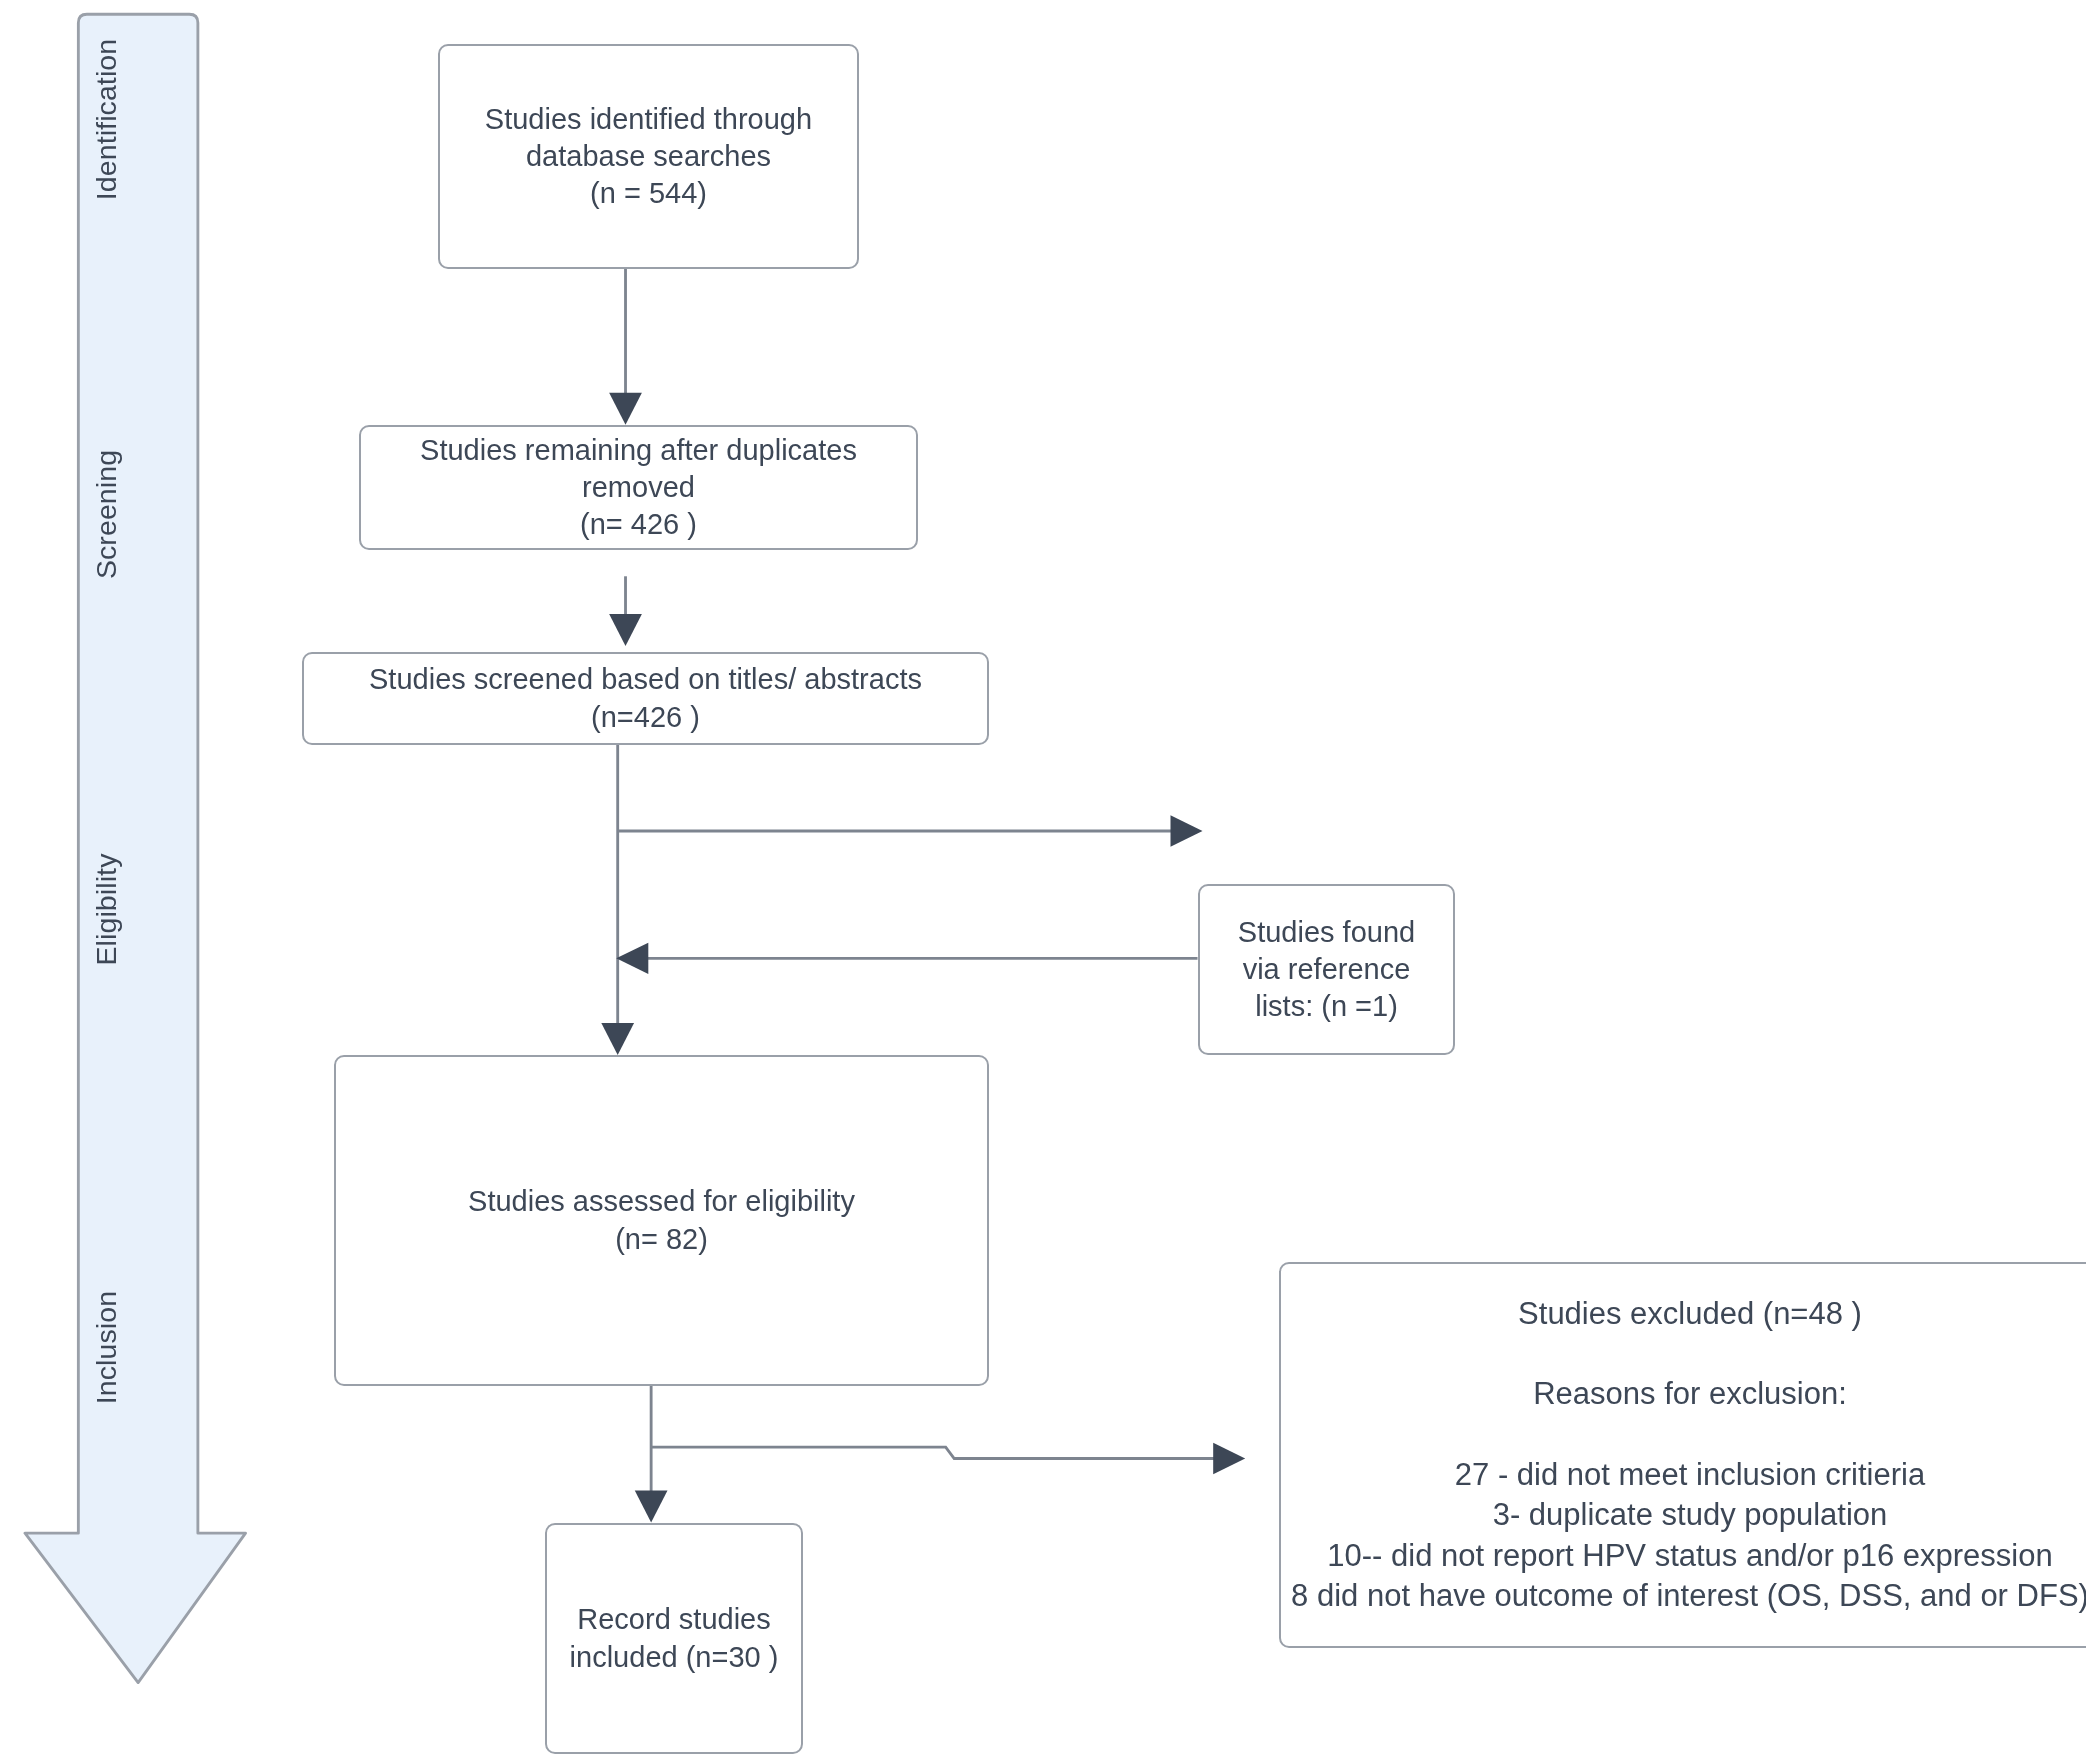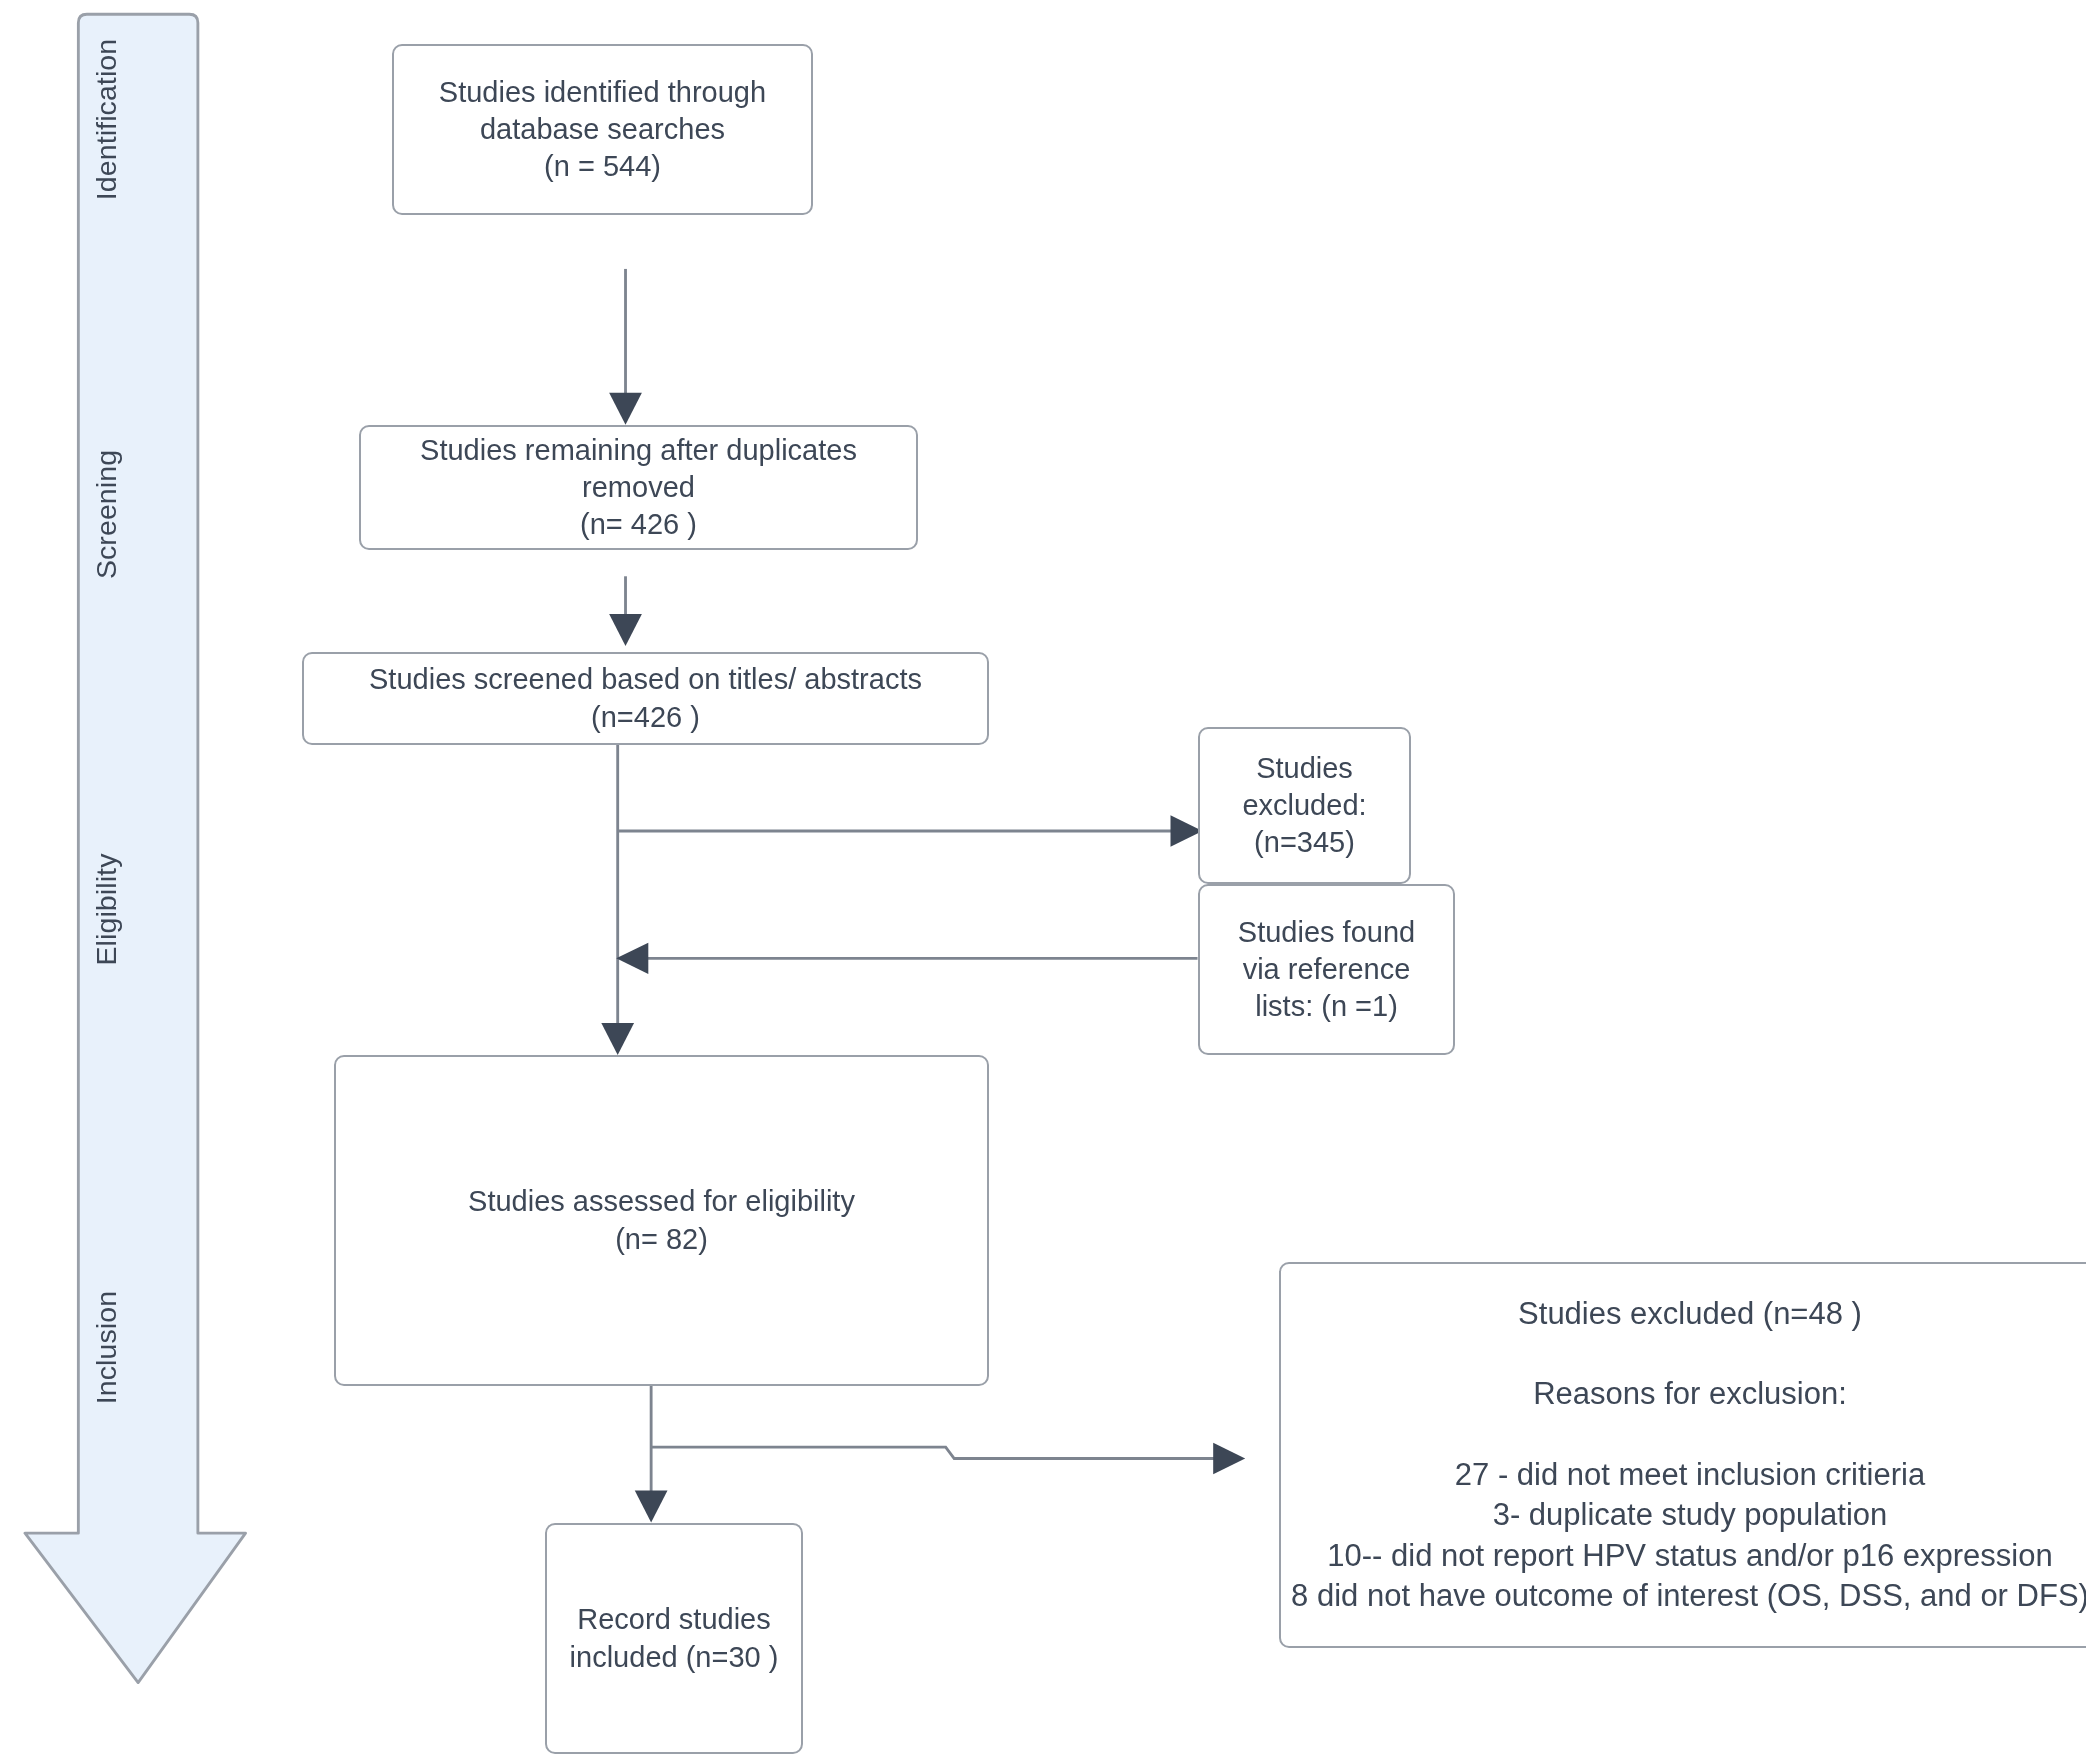--- a/index.html
+++ b/index.html
@@ -132,42 +132,37 @@
     <line class="conn-line" x1="1683" y1="1347" x2="898" y2="1347"></line>
     <polygon class="conn-head" points="866,1347 911,1325 911,1369"></polygon>
 
     <line class="conn-line" x1="915" y1="1948" x2="915" y2="2105"></line>
     <polygon class="conn-head" points="915,2140 892,2095 938,2095"></polygon>
 
     <path class="conn-line" d="M915 2034 L1329 2034 L1341 2050 L1720 2050"></path>
     <polygon class="conn-head" points="1750,2050 1705,2028 1705,2072"></polygon>
   </svg>
 
-  <div class="node" style="left:392px; top:44px; width:421px; height:171px;">
+  <div class="node" style="left:438px; top:44px; width:421px; height:225px;">
     <span class="node-text">Studies identified through
 database searches
 (n = 544)</span>
   </div>
 
   <div class="node" style="left:359px; top:425px; width:559px; height:125px;">
     <span class="node-text">Studies remaining after duplicates
 removed
 (n= 426 )</span>
   </div>
 
   <div class="node" style="left:302px; top:652px; width:687px; height:93px;">
     <span class="node-text">Studies screened based on titles/ abstracts
 (n=426 )</span>
   </div>
 
-  <div class="node stacked-top" style="left:1198px; top:727px; width:213px; height:157px;">
-    <span class="node-text">Studies
-excluded:
-(n=345)</span>
-  </div>
 
   <div class="node stacked-bottom" style="left:1198px; top:884px; width:257px; height:171px;">
     <span class="node-text">Studies found
 via reference
 lists: (n =1)</span>
   </div>
 
   <div class="node" style="left:334px; top:1055px; width:655px; height:331px;">
     <span class="node-text">Studies assessed for eligibility
 (n= 82)</span>

